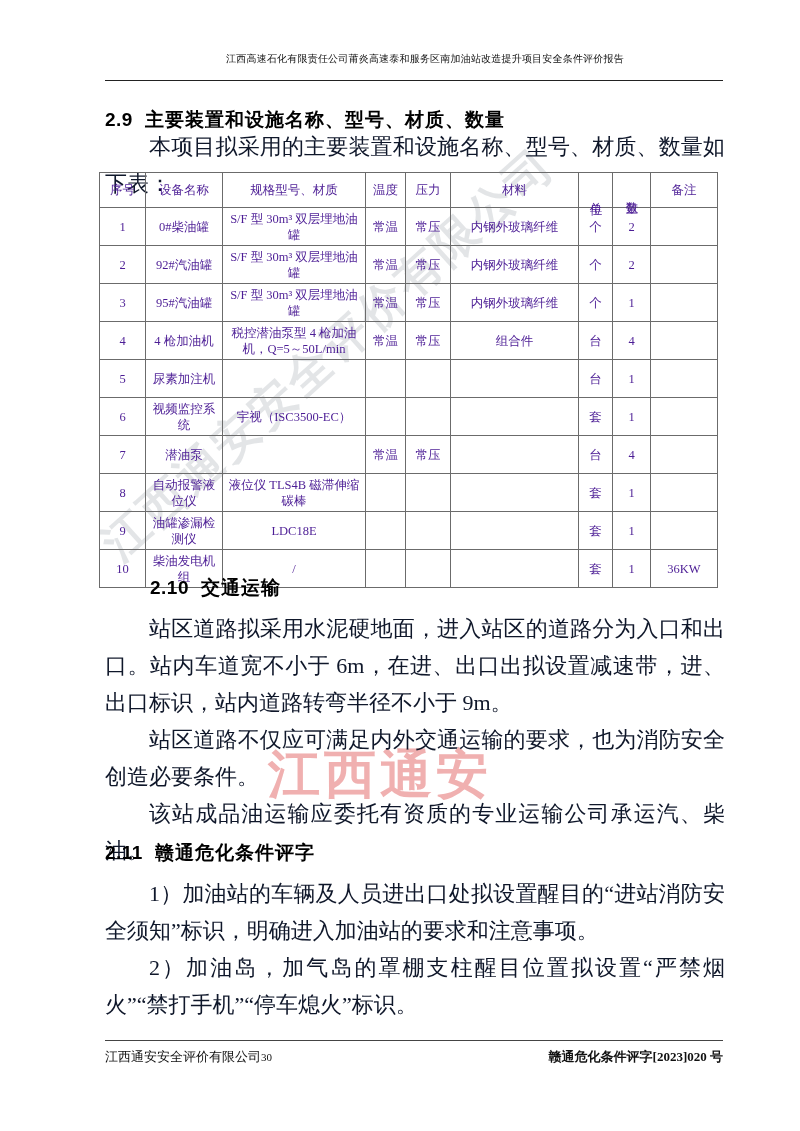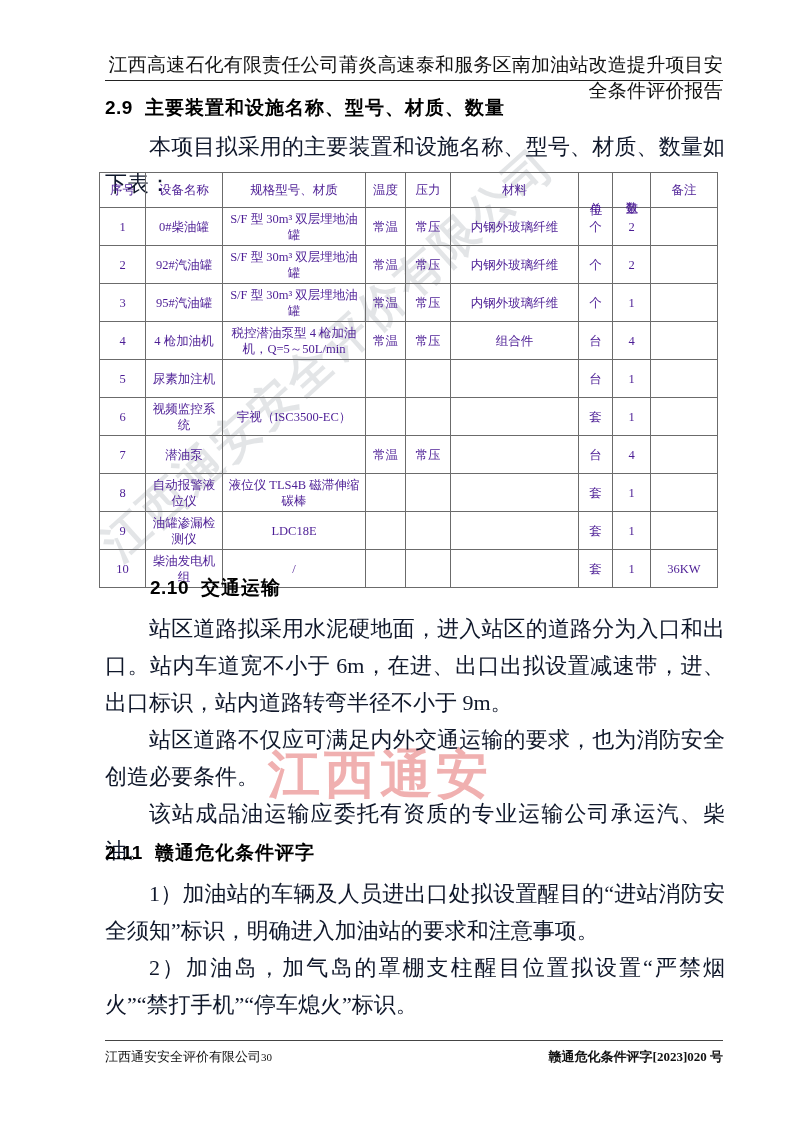--- a/index.html
+++ b/index.html
@@ -60,25 +60,25 @@
   }
 
   
   .content {
     position: relative;
     z-index: 2;
   }
 
   .running-head {
     position: absolute;
-    left: 105px;
+    left: 116px;
     top: 52px;
     width: 618px;
-    text-align: right;
-    font-size: 19px;
+    text-align: center;
+    font-size: 10px;
     letter-spacing: 0.2px;
     color: #111;
   }
   .head-rule {
     position: absolute;
     left: 105px;
     top: 80px;
     width: 618px;
     height: 0;
     border-top: 1.6px solid #222;
@@ -178,21 +178,21 @@
   <div class="wm-layer">
     <div class="wm-red-text">江西通安</div>
     <div class="wm-diag">江西通安安全评价有限公司</div>
   </div>
 
   <div class="content">
 
     <div class="running-head">江西高速石化有限责任公司莆炎高速泰和服务区南加油站改造提升项目安全条件评价报告</div>
     <div class="head-rule"></div>
 
-    <div class="h2" style="top:95px;text-align:right;">
+    <div class="h2" style="top:107px;text-align:right;">
       <span class="num">2.9</span><span>主要装置和设施名称、型号、材质、数量</span>
     </div>
 
     <div class="para" style="top:128px;">本项目拟采用的主要装置和设施名称、型号、材质、数量如下表：</div>
 
     <table class="spec-table">
       <colgroup>
         <col class="c-no">
           <col class="c-name">
           <col class="c-spec">

